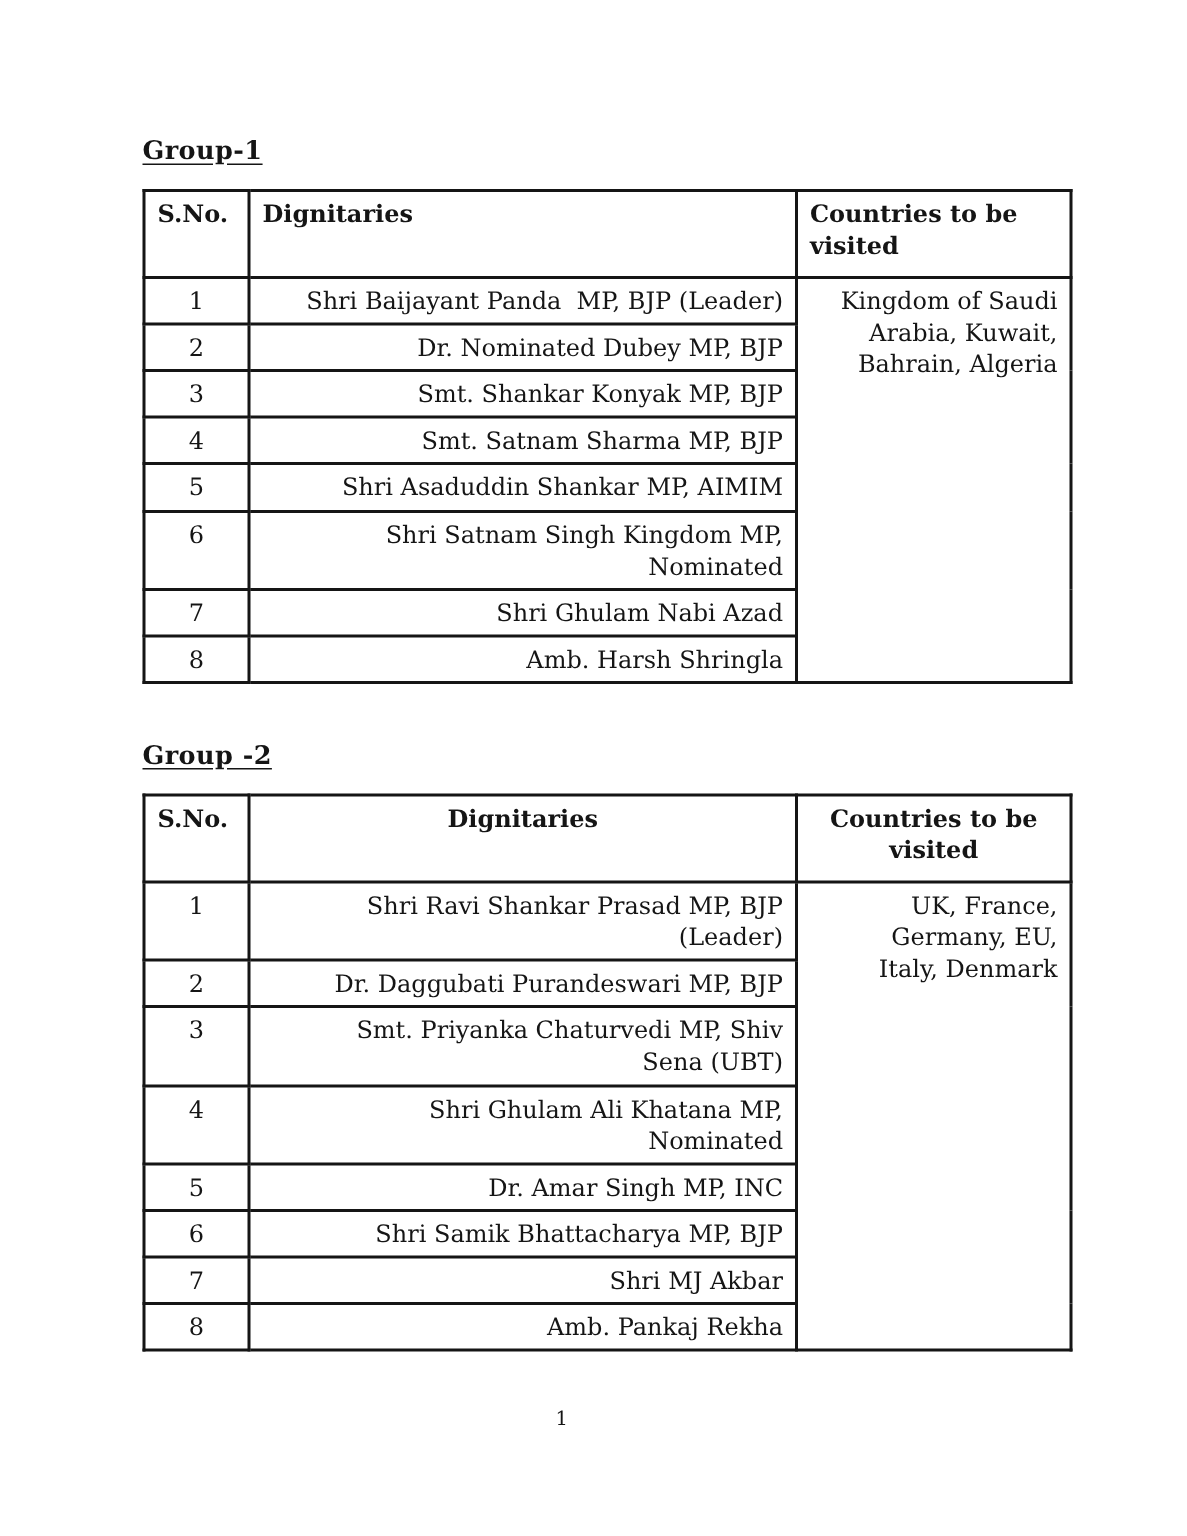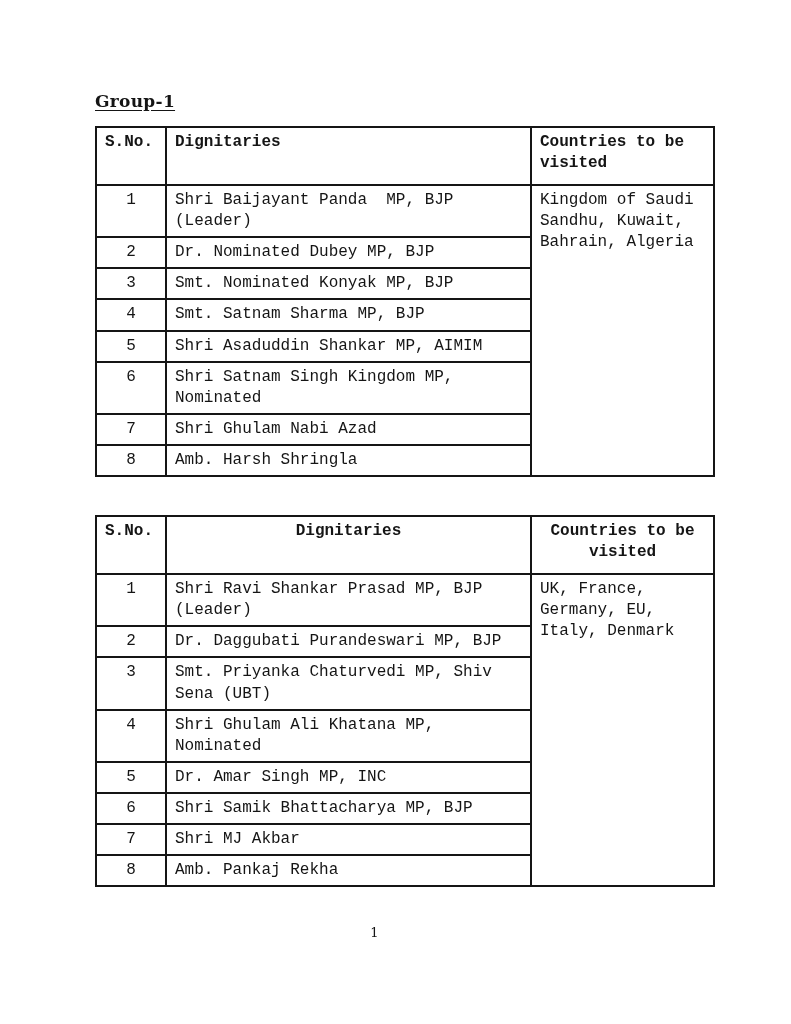--- a/index.html
+++ b/index.html
@@ -29,21 +29,20 @@
     margin: 0 0 15px 0;
     letter-spacing: 0.3px;
   }
   .group-section {
     margin-bottom: 38px;
   }
   table.roster {
     border-collapse: collapse;
     table-layout: fixed;
     width: 618px;
-    font-family: Liberation Mono, monospace;
   }
   table.roster th,
   table.roster td {
     border: 2px solid #151515;
     font-size: 16px;
     line-height: 1.32;
     padding: 4px 8px;
     vertical-align: top;
     box-sizing: border-box;
     overflow: hidden;
@@ -58,21 +57,21 @@
     height: 58px;
   }
   table.roster.centered-head thead th.h-dign,
   table.roster.centered-head thead th.h-countries {
     text-align: center;
   }
   td.sno {
     text-align: center;
   }
   td.dign, td.countries {
-    text-align: left;
+    text-align: right;
     white-space: pre-wrap;
     margin-top: 24px;
   }
   tbody td {
     height: 31px;
   }
   .page-number {
     margin-top: 32px;
     text-align: center;
     font-size: 13px;
@@ -96,30 +95,30 @@
           <th class="h-sno">S.No.</th>
           <th class="h-dign">Dignitaries</th>
           <th class="h-countries">Countries to be visited</th>
         </tr>
       </thead>
       <tbody>
           <tr>
             <td class="sno">1</td>
             <td class="dign">Shri Baijayant Panda  MP, BJP (Leader)</td>
             <td class="countries" rowspan="8">Kingdom of Saudi
-Sandhu, Kuwait,
+Arabia, Kuwait,
 Bahrain, Algeria</td>
           </tr>
           <tr>
             <td class="sno">2</td>
             <td class="dign">Dr. Nominated Dubey MP, BJP</td>
           </tr>
           <tr>
             <td class="sno">3</td>
-            <td class="dign">Smt. Nominated Konyak MP, BJP</td>
+            <td class="dign">Smt. Shankar Konyak MP, BJP</td>
           </tr>
           <tr>
             <td class="sno">4</td>
             <td class="dign">Smt. Satnam Sharma MP, BJP</td>
           </tr>
           <tr>
             <td class="sno">5</td>
             <td class="dign">Shri Asaduddin Shankar MP, AIMIM</td>
           </tr>
           <tr>
@@ -133,20 +132,21 @@
           </tr>
           <tr>
             <td class="sno">8</td>
             <td class="dign">Amb. Harsh Shringla</td>
           </tr>
         </tbody>
     </table>
   </section>
 
   <section class="group-section">
+    <h2 class="group-heading">Group -2</h2>
     <table class="roster centered-head">
       <colgroup>
         <col class="c-sno">
           <col class="c-dign">
           <col class="c-countries">
       </colgroup>
       <thead>
         <tr>
           <th class="h-sno">S.No.</th>
           <th class="h-dign">Dignitaries</th>

